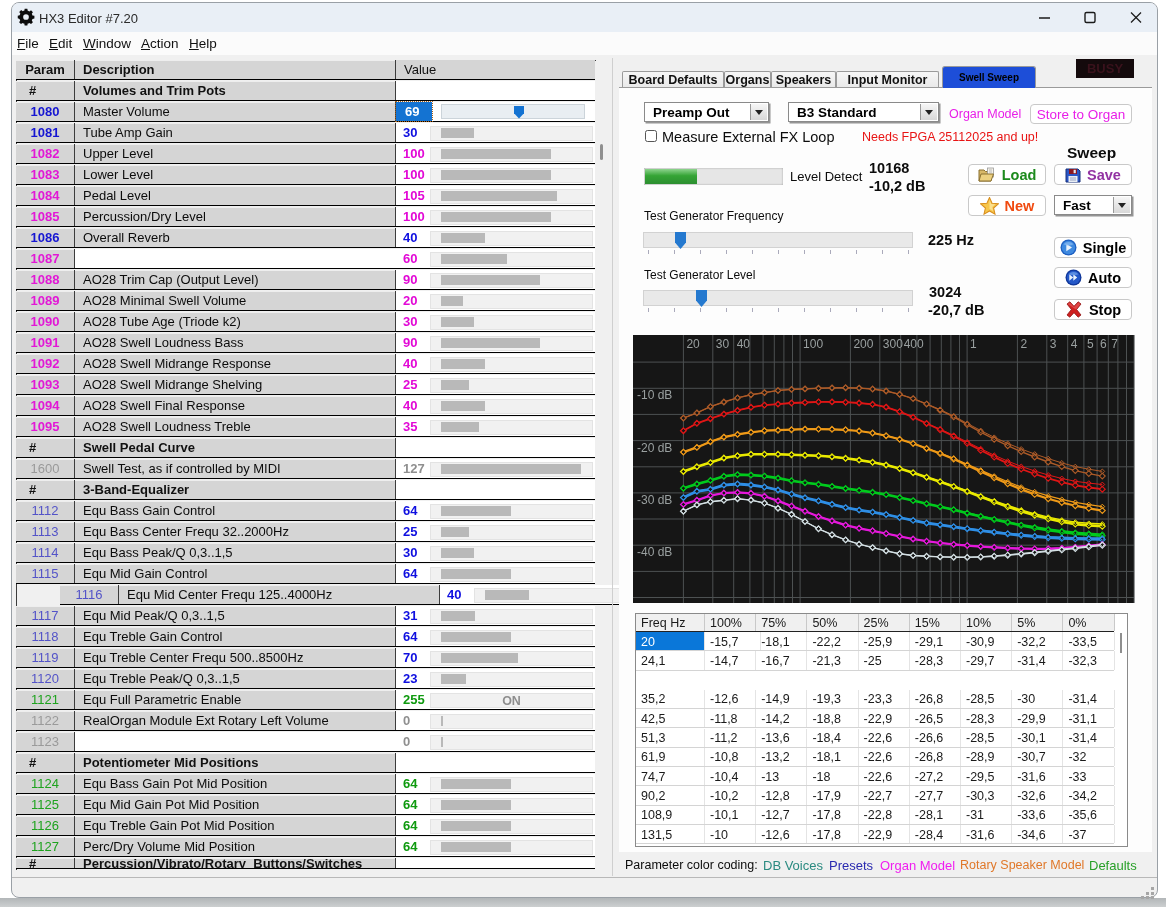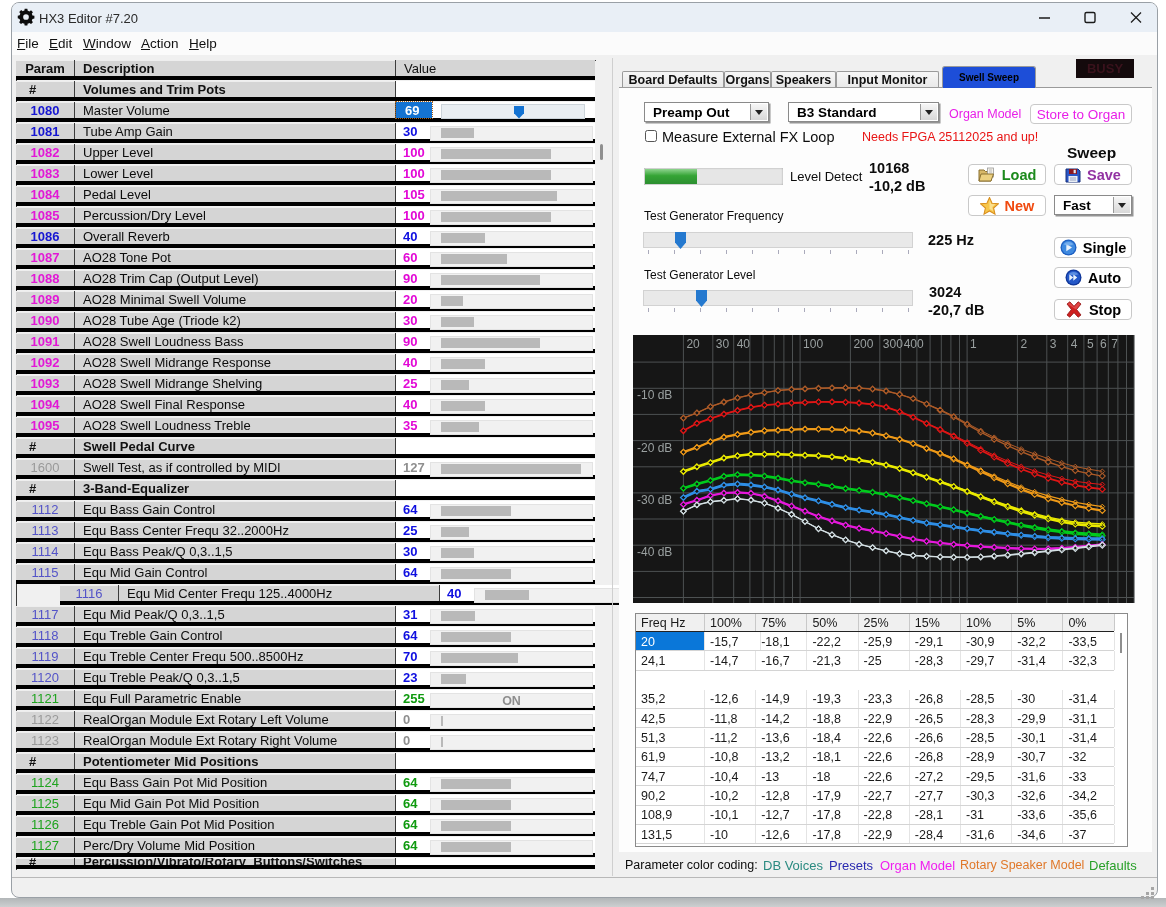--- a/index.html
+++ b/index.html
@@ -1,20 +1,20 @@
 <!DOCTYPE html>
 <html><head><meta charset="utf-8"><style>
 *{margin:0;padding:0;box-sizing:border-box}
 body{width:1166px;height:907px;position:relative;font-family:"Liberation Sans",sans-serif;background:#fff;overflow:hidden}
 #win{position:absolute;left:11px;top:2px;width:1147px;height:896px;background:#f0f0f0;border:1px solid #9aa0a6;border-radius:8px;overflow:hidden}
 #tbar{position:absolute;left:0;top:0;width:100%;height:29px;background:#e9eff6}
 #ttl{position:absolute;left:27px;top:8px;font-size:13px;color:#2a2a2a}
 #menu{position:absolute;left:0;top:29px;width:100%;height:23px;background:#fbfbfb;font-size:13.5px;color:#111}
 .mi{position:absolute;top:4px}
-.trow{position:absolute;left:16px;width:579px;border-bottom:4px solid #000000;background:#fff}
+.trow{position:absolute;left:16px;width:579px;border-bottom:1px solid #000000;background:#fff}
 .c{position:absolute;top:0;bottom:0;display:flex;align-items:center;font-size:13px}
 .p{left:0;width:59px;background:#d5d5d5;border-right:1px solid #3c3c3c;box-shadow:inset 0 1px 0 rgba(255,255,255,.6)}
 .d{left:59px;width:321px;background:#d5d5d5;border-right:1px solid #3c3c3c;padding-left:8px;box-shadow:inset 0 1px 0 rgba(255,255,255,.6)}
 .v{left:380px;width:199px;background:#fff}
 .hb{font-weight:bold;color:#111;justify-content:center}
 .d.hb{justify-content:flex-start}
 .vt{position:absolute;left:7px;font-weight:bold;font-size:13px}
 .track{position:absolute;left:34px;top:2.5px;width:163px;height:15px;background:#f1f1f1;border:1px solid #e3e3e3}
 .fill{position:absolute;left:10px;top:1.5px;height:10px;background:#b9b9b9}
 .onlab{position:absolute;left:0;right:0;text-align:center;top:0.5px;color:#8e8e8e;font-weight:bold;font-size:12.5px}
@@ -175,23 +175,20 @@
       <div class="vt" style="color:#0f0fe0">40</div>
       <div class="track">
         <div class="fill" style="width:44px"></div>
       </div>
     </div>
   </div>
 <div class="trow" style="top:249px;height:20px;">
     <div class="c p">
       <span style="margin:0 auto;font-weight:bold;color:#e218d6">1087</span>
     </div>
-    <div class="c d">
-      <span style="color:#0c0c0c">AO28 Tone Pot</span>
-    </div>
     <div class="c v">
       <div class="vt" style="color:#e208d6">60</div>
       <div class="track">
         <div class="fill" style="width:66px"></div>
       </div>
     </div>
   </div>
 <div class="trow" style="top:270px;height:20px;">
     <div class="c p">
       <span style="margin:0 auto;font-weight:bold;color:#e218d6">1088</span>
@@ -486,23 +483,20 @@
     <div class="c v">
       <div class="vt" style="color:#8f8f8f">0</div>
       <div class="track">
         <div class="fill" style="width:2px"></div>
       </div>
     </div>
   </div>
 <div class="trow" style="top:732px;height:20px;">
     <div class="c p">
       <span style="margin:0 auto;font-weight:normal;color:#9a9a9a">1123</span>
-    </div>
-    <div class="c d">
-      <span style="color:#0c0c0c">RealOrgan Module Ext Rotary Right Volume</span>
     </div>
     <div class="c v">
       <div class="vt" style="color:#8f8f8f">0</div>
       <div class="track">
         <div class="fill" style="width:2px"></div>
       </div>
     </div>
   </div>
 <div class="trow" style="top:753px;height:20px;">
     <div class="c p">

